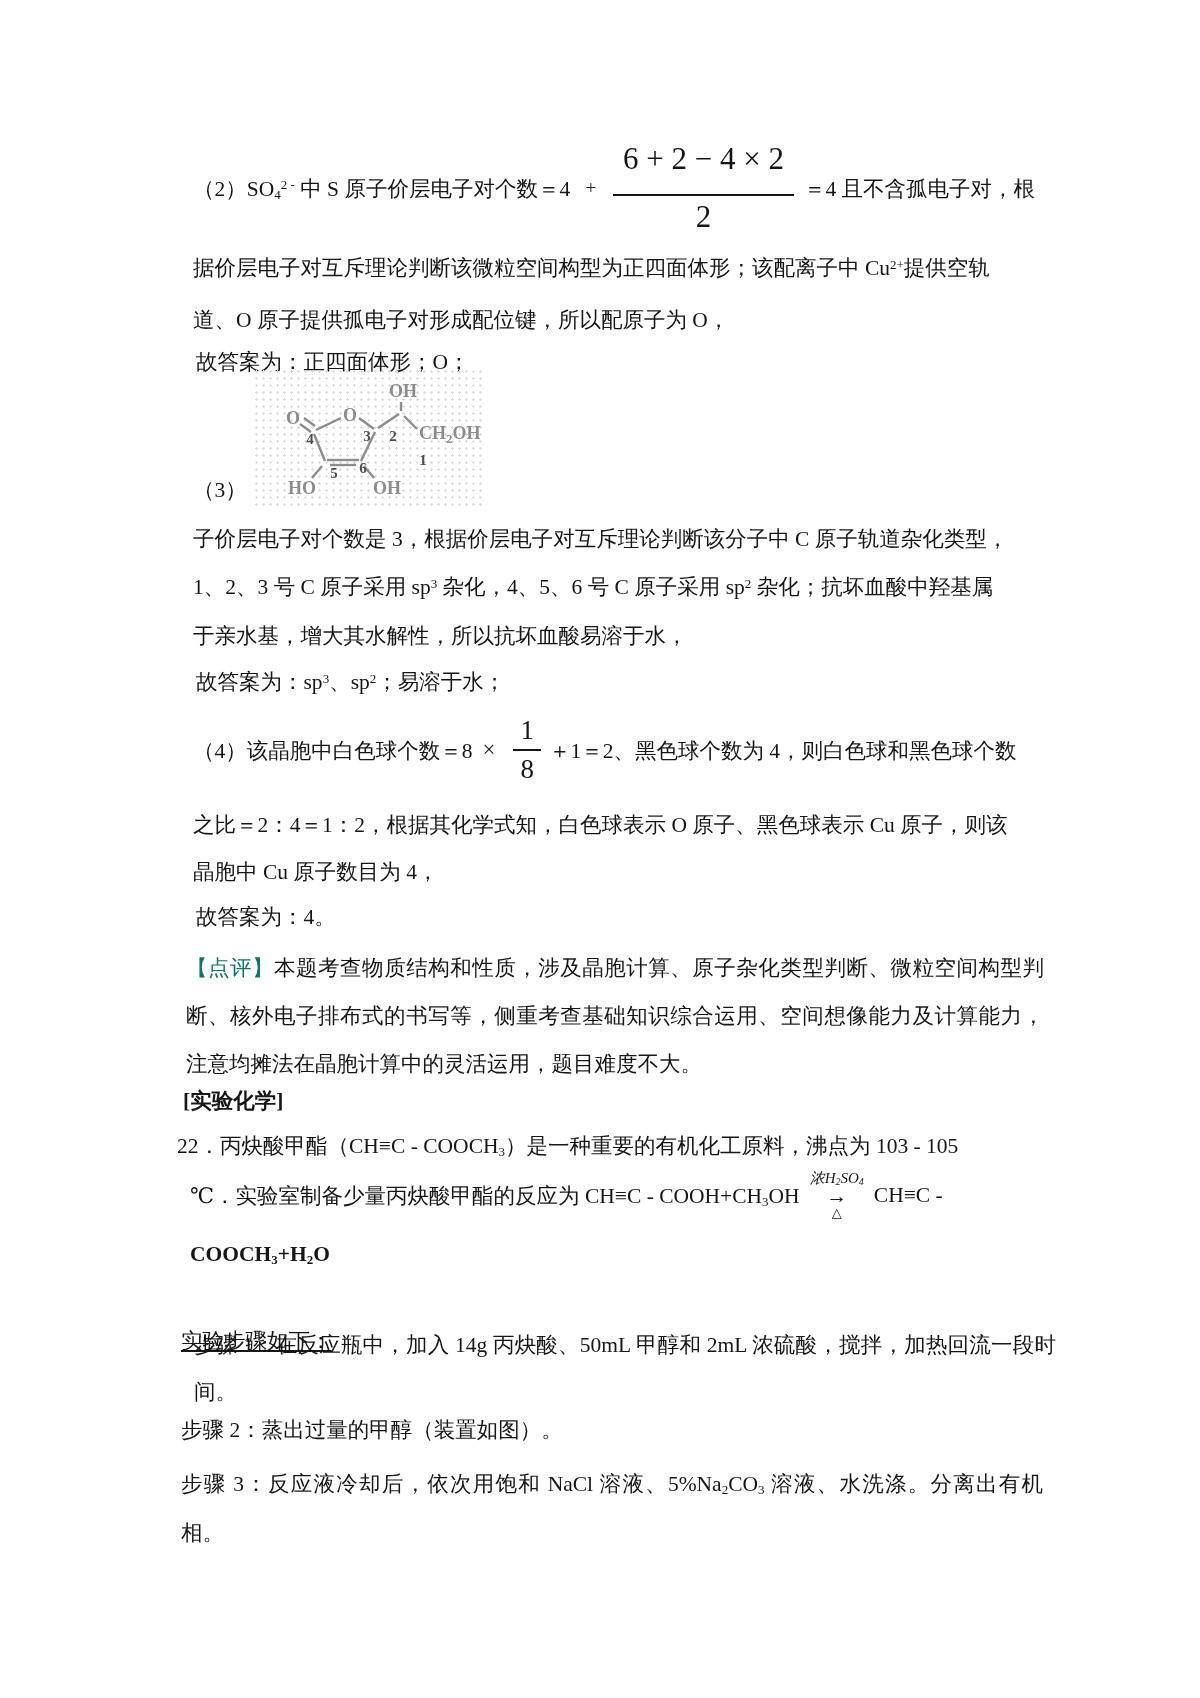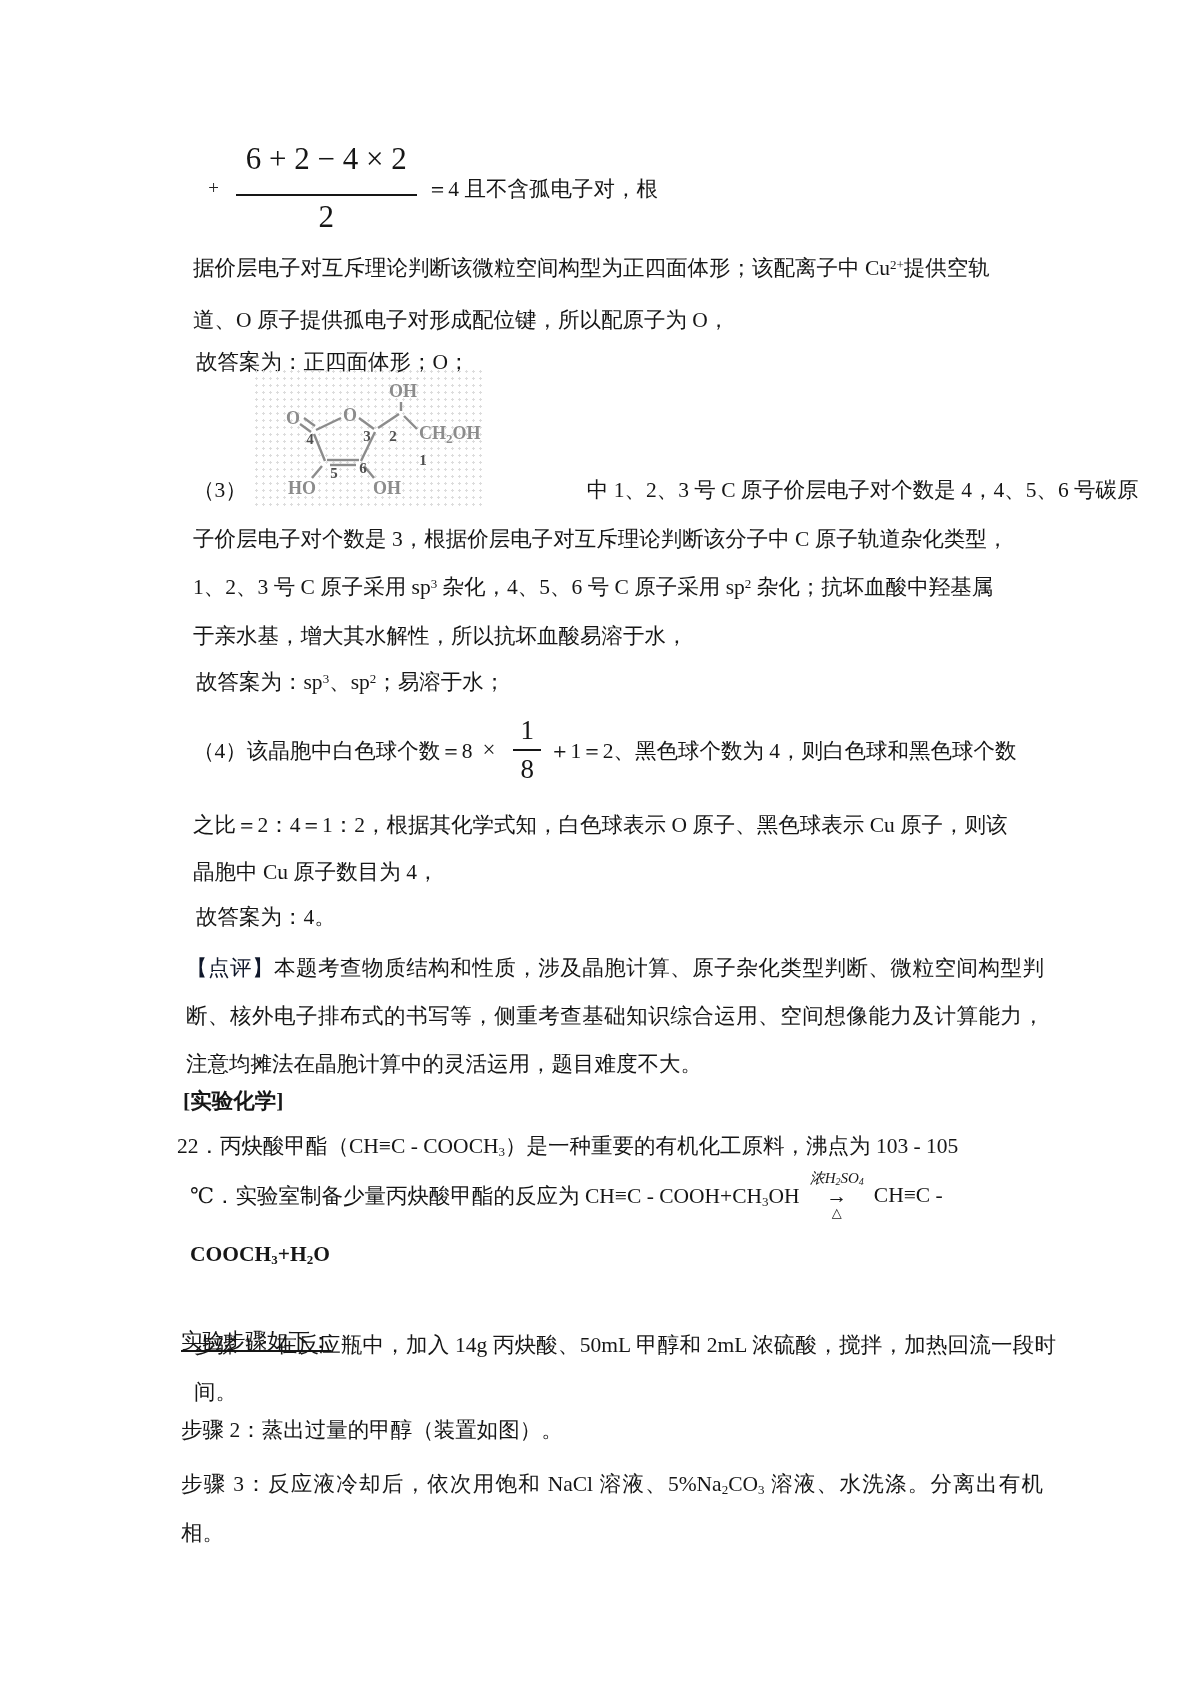--- a/index.html
+++ b/index.html
@@ -13,39 +13,40 @@
   .row { display:flex; align-items:center; }
   .sup { font-size:13px; position:relative; top:-0.48em; letter-spacing:0; }
   .sub { font-size:13px; position:relative; top:0.24em; letter-spacing:0; }
   .frac { display:inline-flex; flex-direction:column; align-items:center; line-height:1.15; }
   .frac .num { border-bottom:2px solid #161616; padding:0 10px 17px; }
   .frac .den { padding-top:3px; }
   .frac-big { font-size:31px; margin:0 10px; }
   .frac-sm  { font-size:27px; margin:0 8px; }
   .mplus { font-style:italic; font-size:19px; margin:0 6px 0 14px; color:#222; }
   .mtimes { font-size:23px; margin:0 10px; }
-  .blue { color:#0f172a; }
+  .blue { color:#0f766e; }
   .bold { font-weight:bold; }
   .rxn-cond { display:inline-flex; flex-direction:column; align-items:center; margin:0 10px; line-height:1; }
   .rxn-cond .above { font-style:italic; font-size:15px; margin-bottom:1px; }
   .rxn-cond .arrow { font-size:21px; line-height:0.9; }
   .rxn-cond .below { font-size:13px; margin-top:1px; }
   .structure-wrap { display:flex; align-items:flex-end; }
   .structure-bg {
     background-image: radial-gradient(circle, #dcdcdc 1px, rgba(0,0,0,0) 1.3px);
     background-size: 7px 7px;
   }
   svg text { font-family:"Liberation Serif","DejaVu Serif",serif; }
 </style>
 </head>
 <body>
 
 <div class="page">
 
   <div class="ln row" style="left:193px; top:140px; height:96px;">
+    <span><span>（2）SO</span><span class="sub">4</span><span class="sup">2 -</span><span> </span><span>中 S 原子价层电子对个数＝4</span></span>
     <span class="mplus">+</span>
     <span class="frac frac-big">
       <span class="num">6 + 2 − 4 × 2</span>
       <span class="den">2</span>
     </span>
     <span>＝4 且不含孤电子对，根</span>
   </div>
 
   <div class="ln" style="left:193px; top:253px;"><span>据价层电子对互斥理论判断该微粒空间构型为正四面体形；该配离子中 Cu</span><span class="sup">2+</span><span>提供空轨</span></div>
   <div class="ln" style="left:193px; top:305px;">道、O 原子提供孤电子对形成配位键，所以配原子为 O，</div>
@@ -86,21 +87,20 @@
         <g fill="#4f4f4f" font-size="15" font-weight="bold">
           <text x="57" y="76" text-anchor="middle">4</text>
           <text x="114" y="73" text-anchor="middle">3</text>
           <text x="140" y="73" text-anchor="middle">2</text>
           <text x="170" y="97" text-anchor="middle">1</text>
           <text x="81" y="110" text-anchor="middle">5</text>
           <text x="110" y="105" text-anchor="middle">6</text>
         </g>
       </svg>
     </span>
-    <span style="margin-left:102px; padding-bottom:2px;">中 1、2、3 号 C 原子价层电子对个数是 4，4、5、6 号碳原</span>
   </div>
 
   <div class="ln" style="left:193px; top:524px;">子价层电子对个数是 3，根据价层电子对互斥理论判断该分子中 C 原子轨道杂化类型，</div>
   <div class="ln" style="left:193px; top:572px;"><span>1、2、3 号 C 原子采用 sp</span><span class="sup">3</span><span> 杂化，4、5、6 号 C 原子采用 sp</span><span class="sup">2</span><span> 杂化；抗坏血酸中羟基属</span></div>
   <div class="ln" style="left:193px; top:621px;">于亲水基，增大其水解性，所以抗坏血酸易溶于水，</div>
   <div class="ln" style="left:196px; top:667px;"><span>故答案为：sp</span><span class="sup">3</span><span>、sp</span><span class="sup">2</span><span>；易溶于水；</span></div>
 
   <div class="ln row" style="left:193px; top:706px; height:88px;">
     <span>（4）该晶胞中白色球个数＝8</span>
     <span class="mtimes">×</span>

